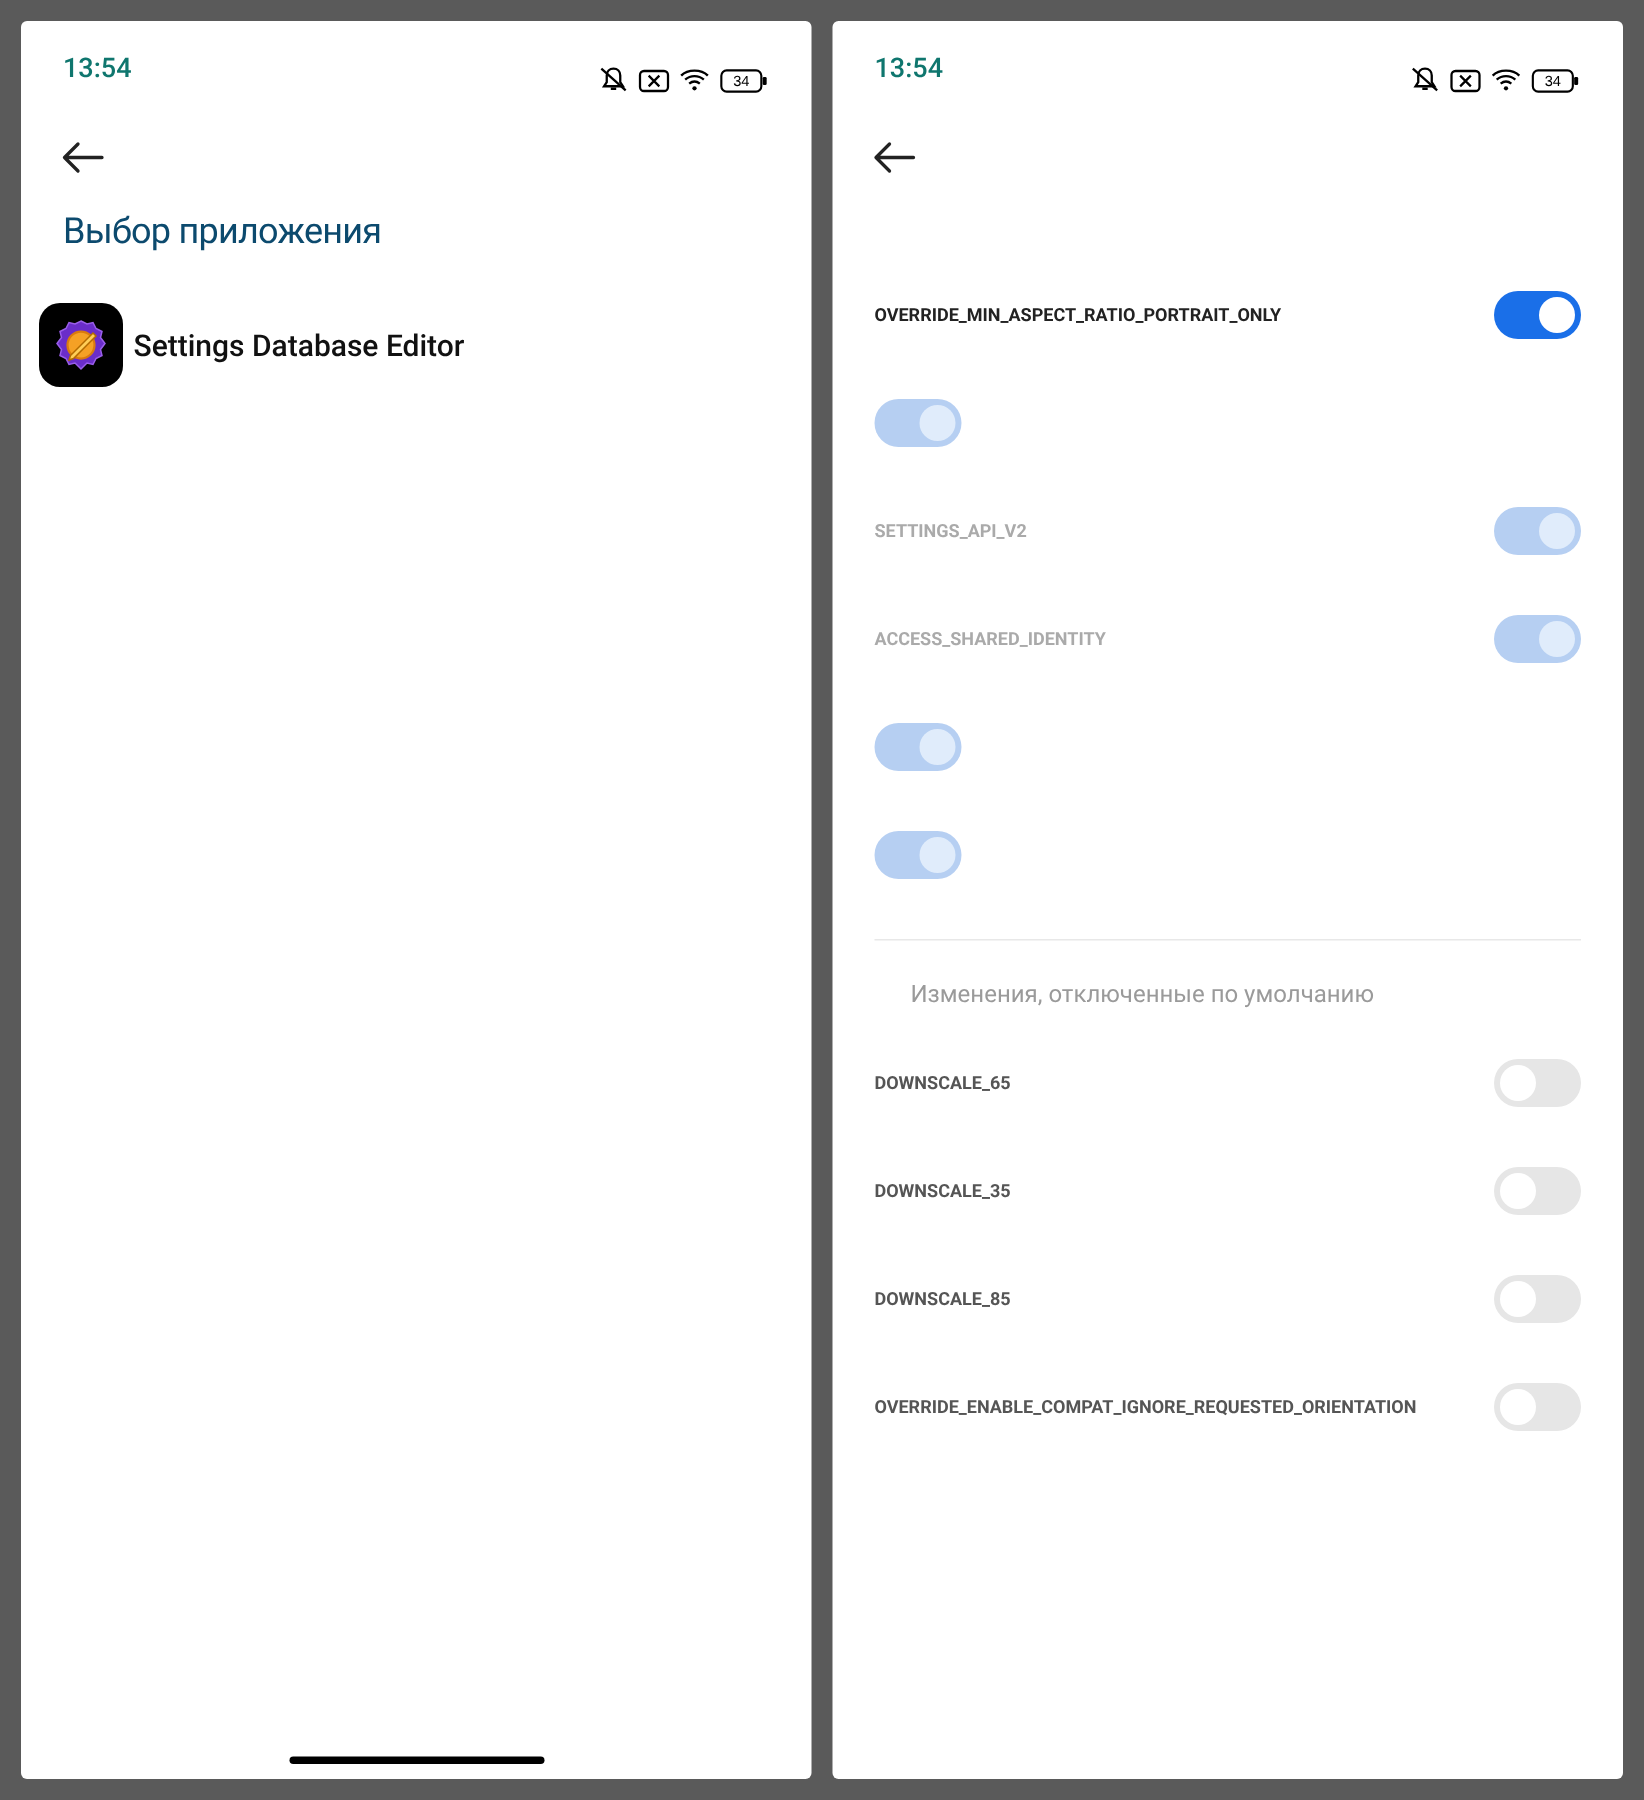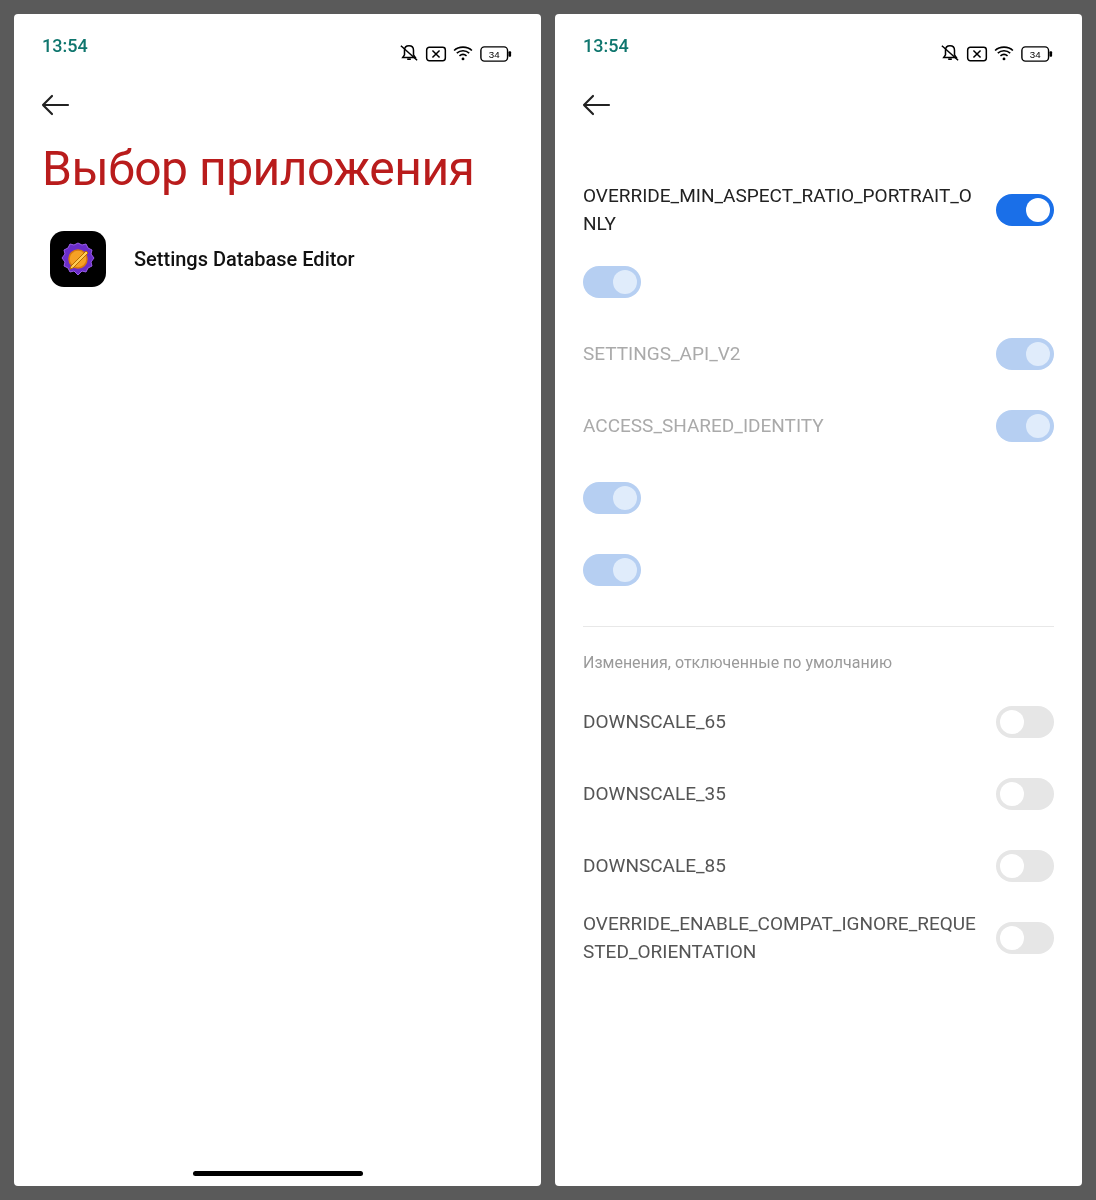--- a/index.html
+++ b/index.html
@@ -40,31 +40,31 @@
     .status-icons svg { display: block; }
     .back-row {
       padding: 12px 20px 8px 20px;
     }
     .back-arrow {
       width: 42px; height: 42px;
       display: flex; align-items: center; justify-content: center;
       cursor: pointer;
     }
     .page-title {
-      font-size: 48px;
+      font-size: 24px;
       font-weight: 400;
-      color: #b91c1c;
+      color: #0c4a6e;
       padding: 6px 28px 24px 28px;
       letter-spacing: -0.5px;
     }
     .app-row {
       display: flex;
       align-items: center;
-      gap: 28px;
-      padding: 10px 36px;
+      gap: 7px;
+      padding: 10px 12px;
       cursor: pointer;
     }
     .app-icon {
       width: 56px; height: 56px;
       border-radius: 14px;
       background: #000;
       display: flex; align-items: center; justify-content: center;
       flex-shrink: 0;
     }
     .app-label {
@@ -88,22 +88,22 @@
       flex-direction: column;
     }
     .setting-row {
       display: flex;
       align-items: center;
       justify-content: space-between;
       min-height: 72px;
       gap: 20px;
     }
     .setting-label {
-      font-size: 19px;
-      font-weight: 400;
+      font-size: 12px;
+      font-weight: 700;
       color: #555;
       line-height: 1.5;
       word-break: break-all;
       flex: 1;
     }
     .setting-label.active { color: #222; }
     .setting-label.disabled { color: #aaa; }
     .toggle {
       width: 58px; height: 32px;
       border-radius: 16px;
@@ -128,20 +128,21 @@
     .toggle.off::after { left: 4px; }
     .divider {
       height: 1px;
       background: #e8e8e8;
       margin: 20px 0 26px 0;
     }
     .section-header {
       font-size: 16px;
       color: #9a9a9a;
       padding-bottom: 14px;
+      margin-left: 24px;
     }
     .content-right { padding-top: 40px; }
   </style>
 </head>
 <body>
 
 <div class="phone">
   <div class="status-bar">
     <span>13:54</span>
     <div class="status-icons">

